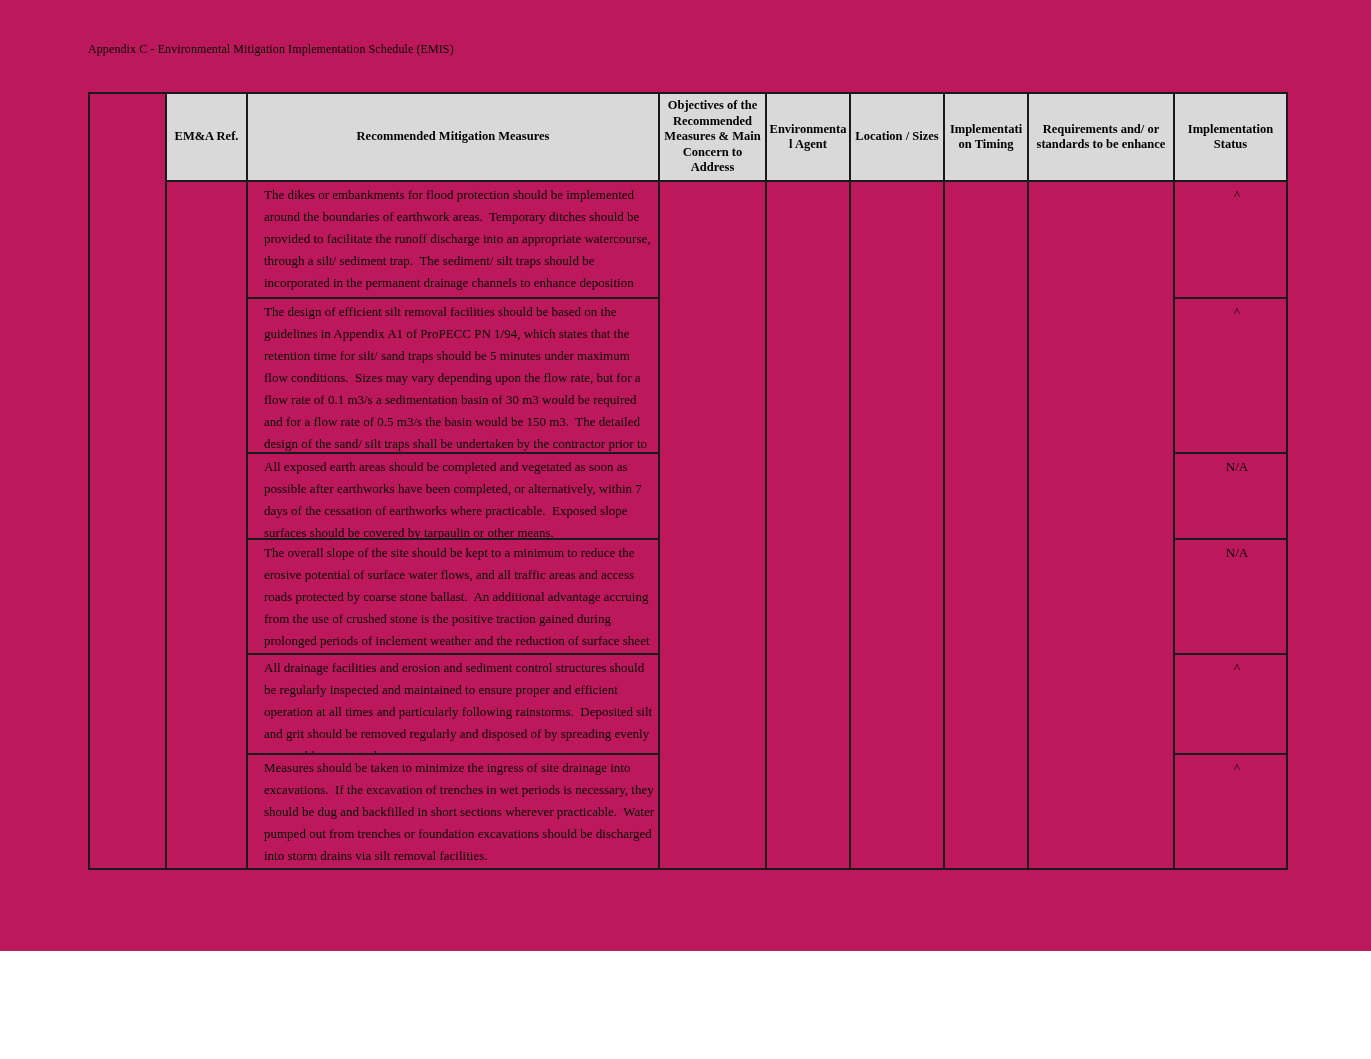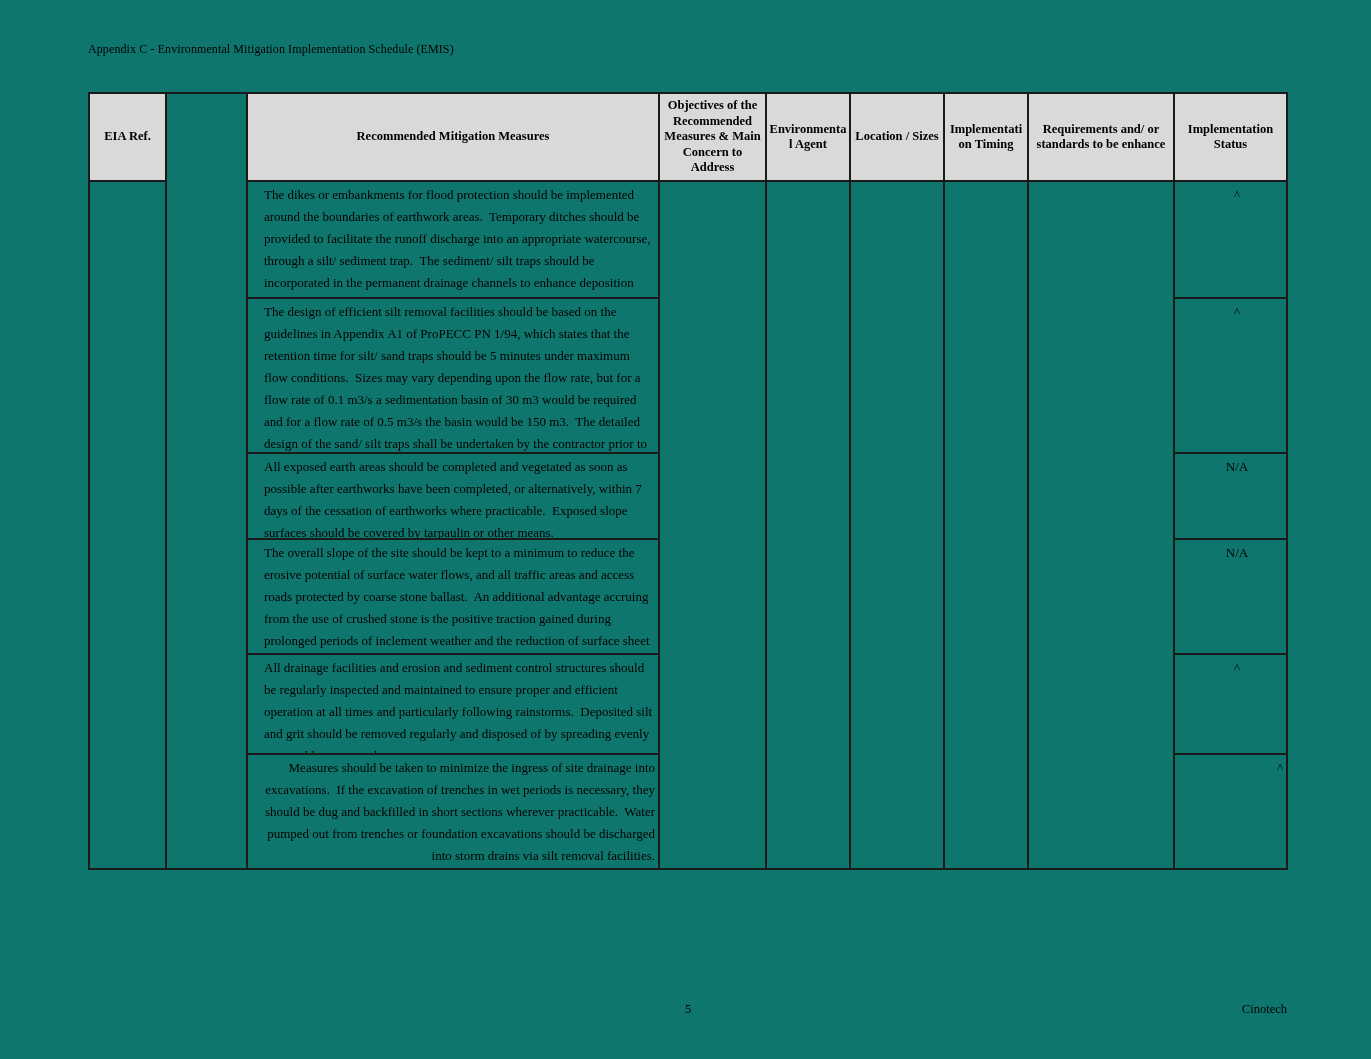--- a/index.html
+++ b/index.html
@@ -3,21 +3,21 @@
 <meta charset="utf-8">
 <style>
   :root { --border:#1a1a1a; --header-bg:#d9d9d9; }
   * { box-sizing:border-box; margin:0; padding:0; }
   html,body { background:#ffffff; }
   body {
     width:1371px; height:1059px;
     font-family:"Liberation Serif","DejaVu Serif",serif;
     color:#000;
   }
-  .page { position:relative; width:1371px; height:1059px; background:#0f766e; overflow:hidden; }
+  .page { position:relative; width:1371px; height:951px; background:#be185d; overflow:hidden; }
 
   .doc-title { position:absolute; left:88px; top:42px; font-size:12px; letter-spacing:.1px; }
 
   .emis-table {
     position:absolute; left:88px; top:92px; width:1200px;
     display:flex; border:2px solid var(--border);
   }
   .col { display:flex; flex-direction:column; border-right:2px solid var(--border); }
   .col:last-child { border-right:none; }
   .c1{width:77px}.c2{width:81px}.c3{width:412px}.c4{width:107px}.c5{width:84px}
@@ -33,46 +33,46 @@
   .wb { word-break:break-all; }
 
   .fill { flex:1; }
 
   .cell {
     border-bottom:2px solid var(--border);
     font-size:13px; line-height:22px;
     padding:2px 3px 2px 16px;
     white-space:pre-wrap; overflow:hidden;font-family:Liberation Serif, serif;
   }
-  .cell:last-child { border-bottom:none;text-align:right; }
+  .cell:last-child { border-bottom:none; }
   .scell { text-align:center; white-space:normal; padding-top:2px; font-size:13px; }
 
   .footer-page-num {
     position:absolute; left:688px; top:1002px; transform:translateX(-50%);
     font-size:12.5px;
   }
   .footer-company {
     position:absolute; right:84px; top:1002px; font-size:12.5px;
   }
 </style>
 </head>
 <body>
 
 <div class="page">
 
   <div class="doc-title">Appendix C - Environmental Mitigation Implementation Schedule (EMIS)</div>
 
   <div class="emis-table">
 
     <div class="col c1">
-      <div class="th">EIA Ref.</div>
       <div class="fill"></div>
     </div>
 
     <div class="col c2">
+      <div class="th">EM&amp;A Ref.</div>
       <div class="fill"></div>
     </div>
 
     <div class="col c3">
       <div class="th">Recommended Mitigation Measures</div>
       <div class="cell" style="height:117px">The dikes or embankments for flood protection should be implemented around the boundaries of earthwork areas.  Temporary ditches should be provided to facilitate the runoff discharge into an appropriate watercourse, through a silt/ sediment trap.  The sediment/ silt traps should be incorporated in the permanent drainage channels to enhance deposition rates.</div>
       <div class="cell" style="height:155px">The design of efficient silt removal facilities should be based on the guidelines in Appendix A1 of ProPECC PN 1/94, which states that the retention time for silt/ sand traps should be 5 minutes under maximum flow conditions.  Sizes may vary depending upon the flow rate, but for a flow rate of 0.1 m3/s a sedimentation basin of 30 m3 would be required and for a flow rate of 0.5 m3/s the basin would be 150 m3.  The detailed design of the sand/ silt traps shall be undertaken by the contractor prior to the commencement of construction.</div>
       <div class="cell" style="height:86px">All exposed earth areas should be completed and vegetated as soon as possible after earthworks have been completed, or alternatively, within 7 days of the cessation of earthworks where practicable.  Exposed slope surfaces should be covered by tarpaulin or other means.</div>
       <div class="cell" style="height:115px">The overall slope of the site should be kept to a minimum to reduce the erosive potential of surface water flows, and all traffic areas and access roads protected by coarse stone ballast.  An additional advantage accruing from the use of crushed stone is the positive traction gained during prolonged periods of inclement weather and the reduction of surface sheet flows.</div>
       <div class="cell" style="height:100px">All drainage facilities and erosion and sediment control structures should be regularly inspected and maintained to ensure proper and efficient operation at all times and particularly following rainstorms.  Deposited silt and grit should be removed regularly and disposed of by spreading evenly over stable, vegetated areas.</div>

